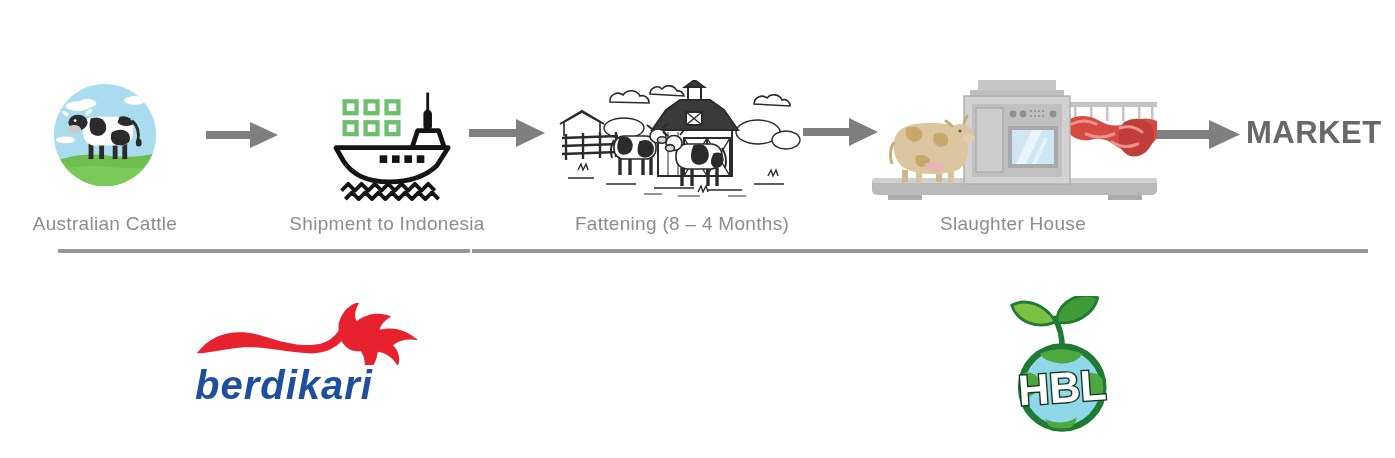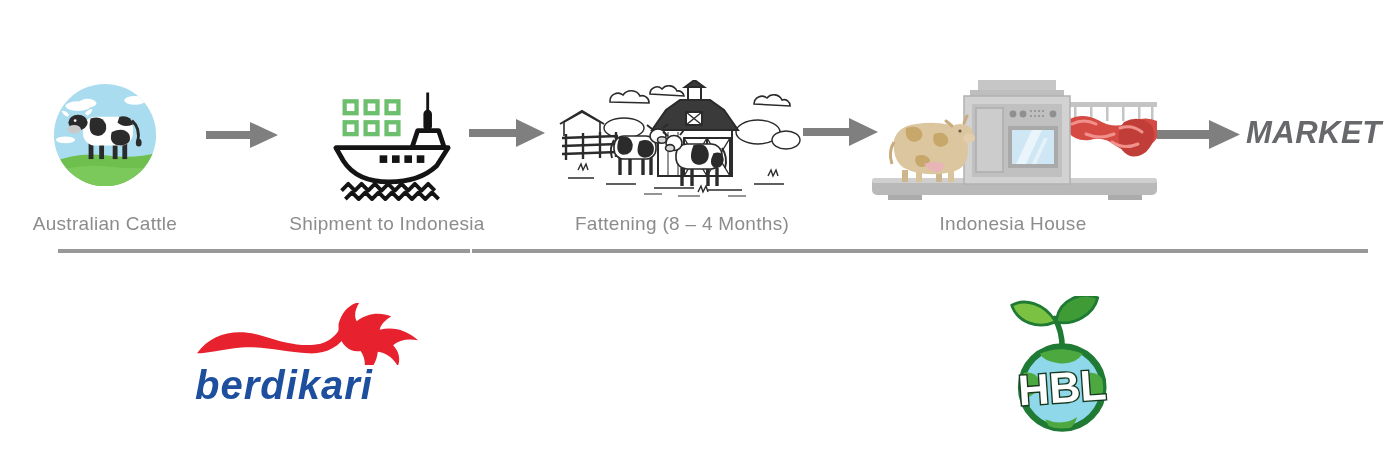--- a/index.html
+++ b/index.html
@@ -8,21 +8,21 @@
     font-family:"Liberation Sans",sans-serif;overflow:hidden;
   }
   .abs{position:absolute;}
   .step-label{
     position:absolute;top:213px;height:26px;
     color:#8c8c8c;font-size:19px;letter-spacing:.3px;
     text-align:center;white-space:nowrap;
   }
   .market-text{
     position:absolute;left:1246px;top:115px;
-    color:#67686b;font-size:31px;font-weight:800;font-style:italic;
+    color:#67686b;font-size:31px;font-weight:800;
     letter-spacing:.5px;white-space:nowrap;
   }
   .divider{position:absolute;top:249px;height:4px;background:#989898;}
   .arrow svg{display:block;}
   .berdikari-text{
     display:block;text-align:left;margin-top:-4px;
     color:#1d4f9e;font-size:40px;font-weight:700;font-style:italic;
     letter-spacing:1px;line-height:1;
   }
 </style>
@@ -270,21 +270,21 @@
         <path d="M44,80 q10,-3 14,4 q0,7 -9,7 q-8,-2 -5,-11 Z" fill="#c8a76b"></path>
         <path d="M52,88 q6,8 14,8 q6,-1 6,-8 q-10,-4 -20,0 Z" fill="#e8b4b8"></path>
         <path d="M22,66 q-6,10 -2,22" stroke="#c9ab7e" stroke-width="3" fill="none"></path>
         <ellipse cx="88" cy="58" rx="13" ry="10" fill="#dcc6a0"></ellipse>
         <ellipse cx="97" cy="62" rx="6" ry="4.5" fill="#e3cdaa"></ellipse>
         <path d="M80,50 l-6,-5 M92,47 l3,-7" stroke="#c9ab7e" stroke-width="3" fill="none" stroke-linecap="round"></path>
         <circle cx="88" cy="55" r="1.6" fill="#6b5a3e"></circle>
       </g>
     </svg>
   </div>
-  <div class="step-label" style="left:888px;width:250px;">Indonesia House</div>
+  <div class="step-label" style="left:888px;width:250px;">Slaughter House</div>
 
   <div class="abs arrow" style="left:1157px;top:119px;">
     <svg width="83" height="31" viewBox="0 0 83 31">
       <rect x="0" y="11" width="52" height="9" fill="#7f7f7f"></rect>
       <polygon points="52,1 83,15.5 52,30" fill="#7f7f7f"></polygon>
     </svg>
   </div>
 
   <div class="market-text">MARKET</div>
 

